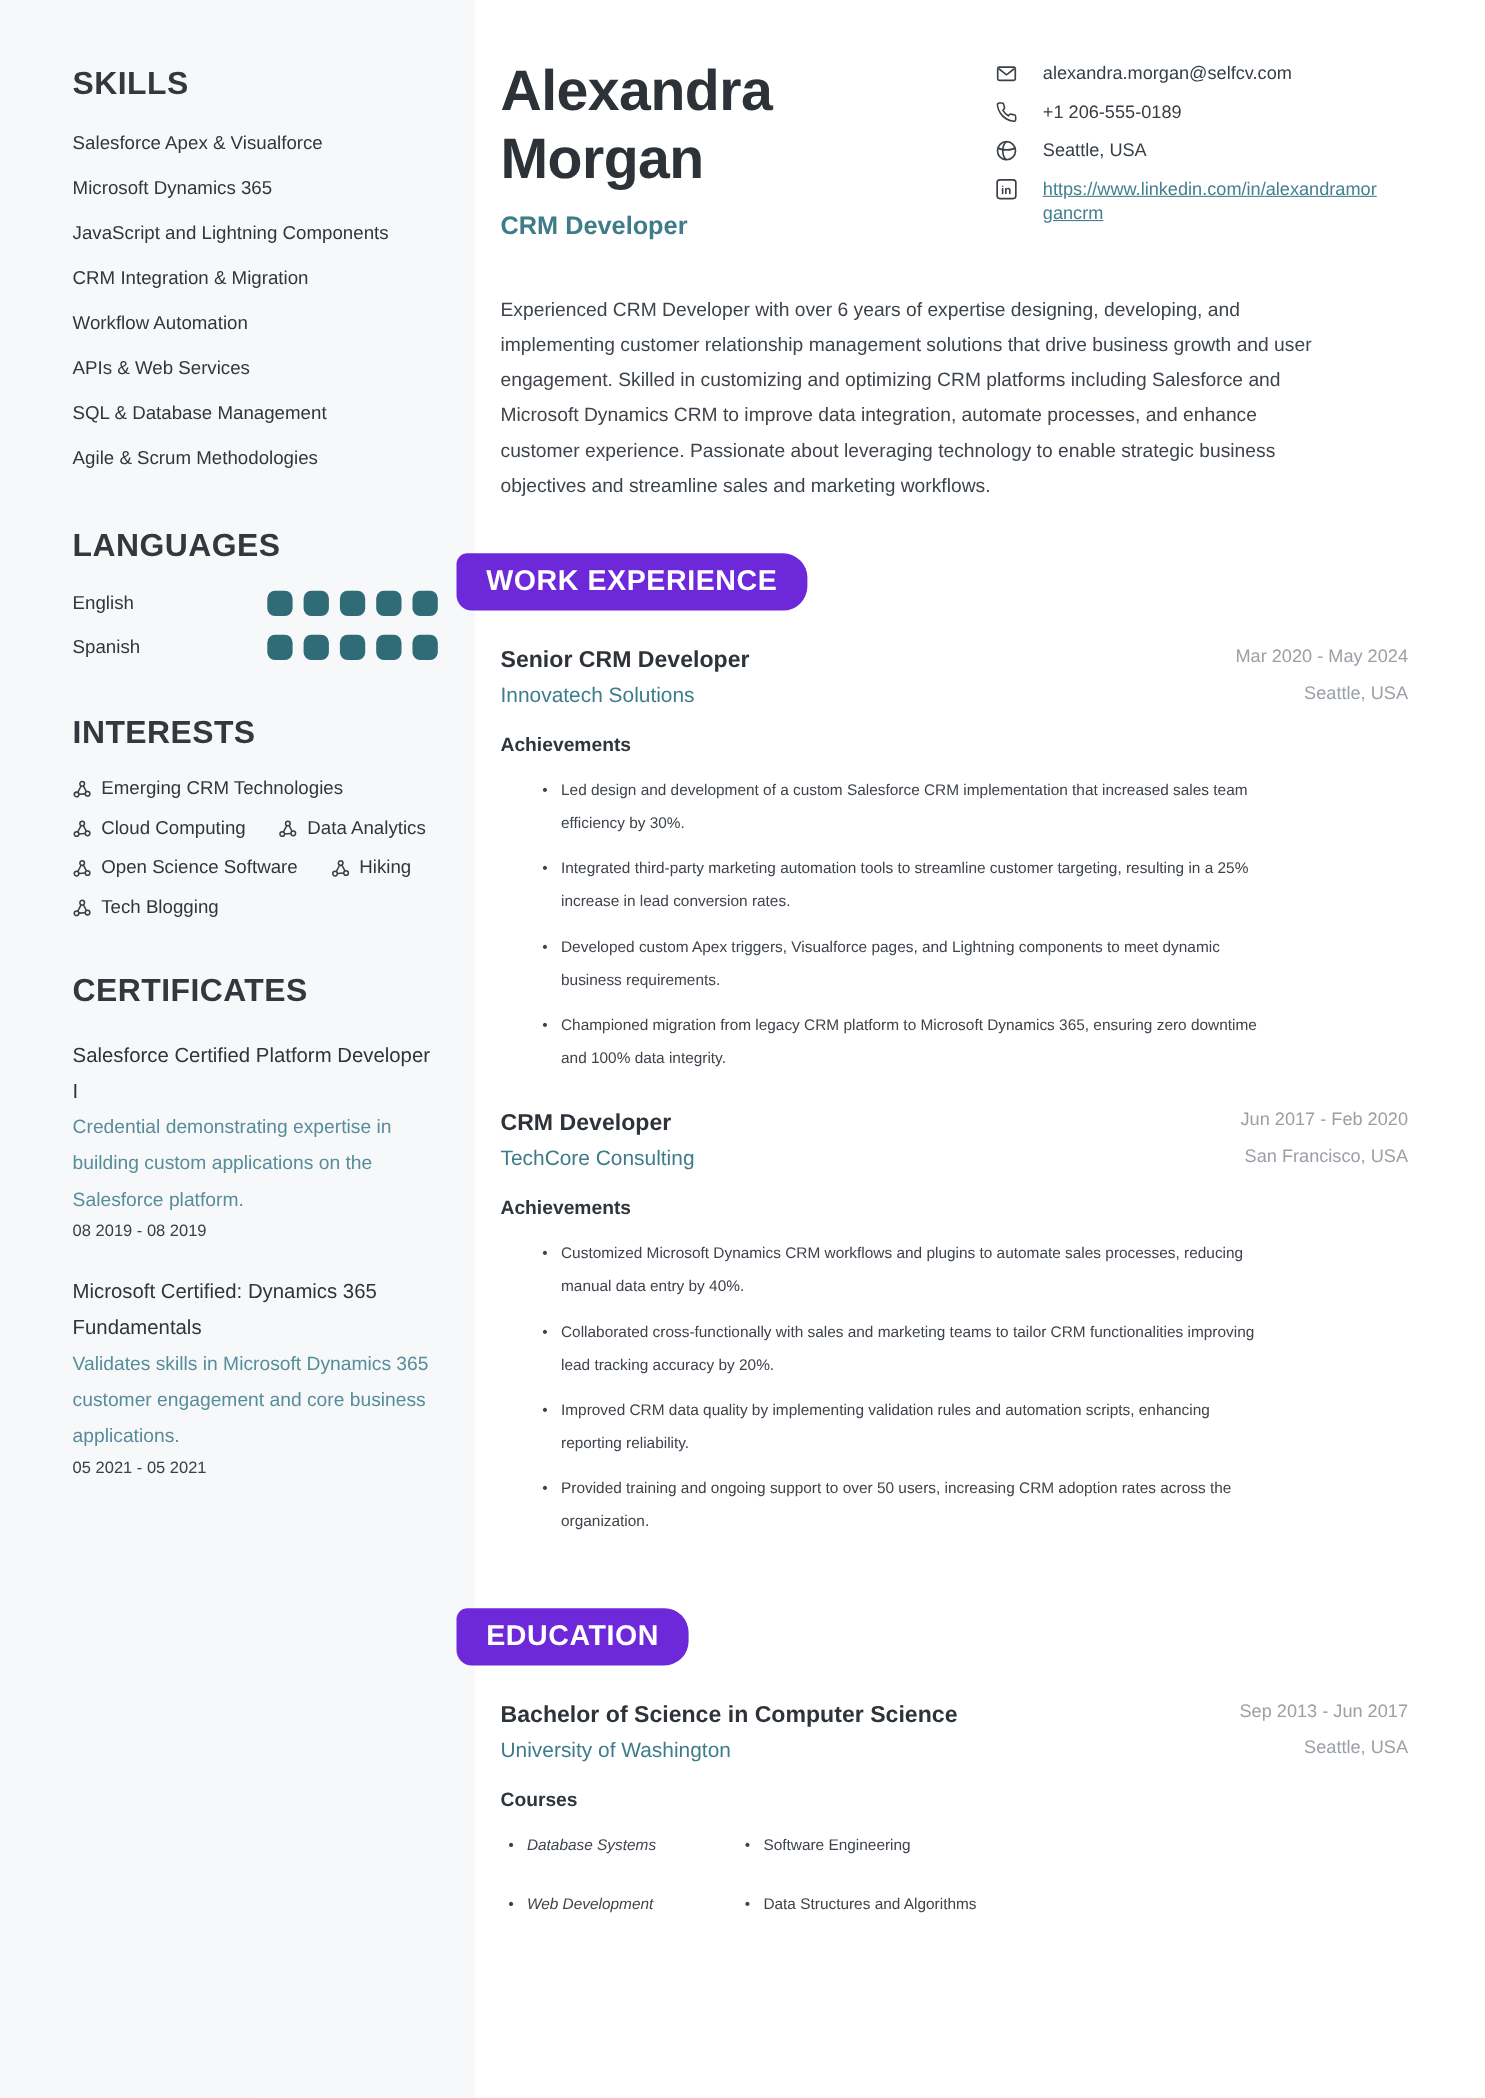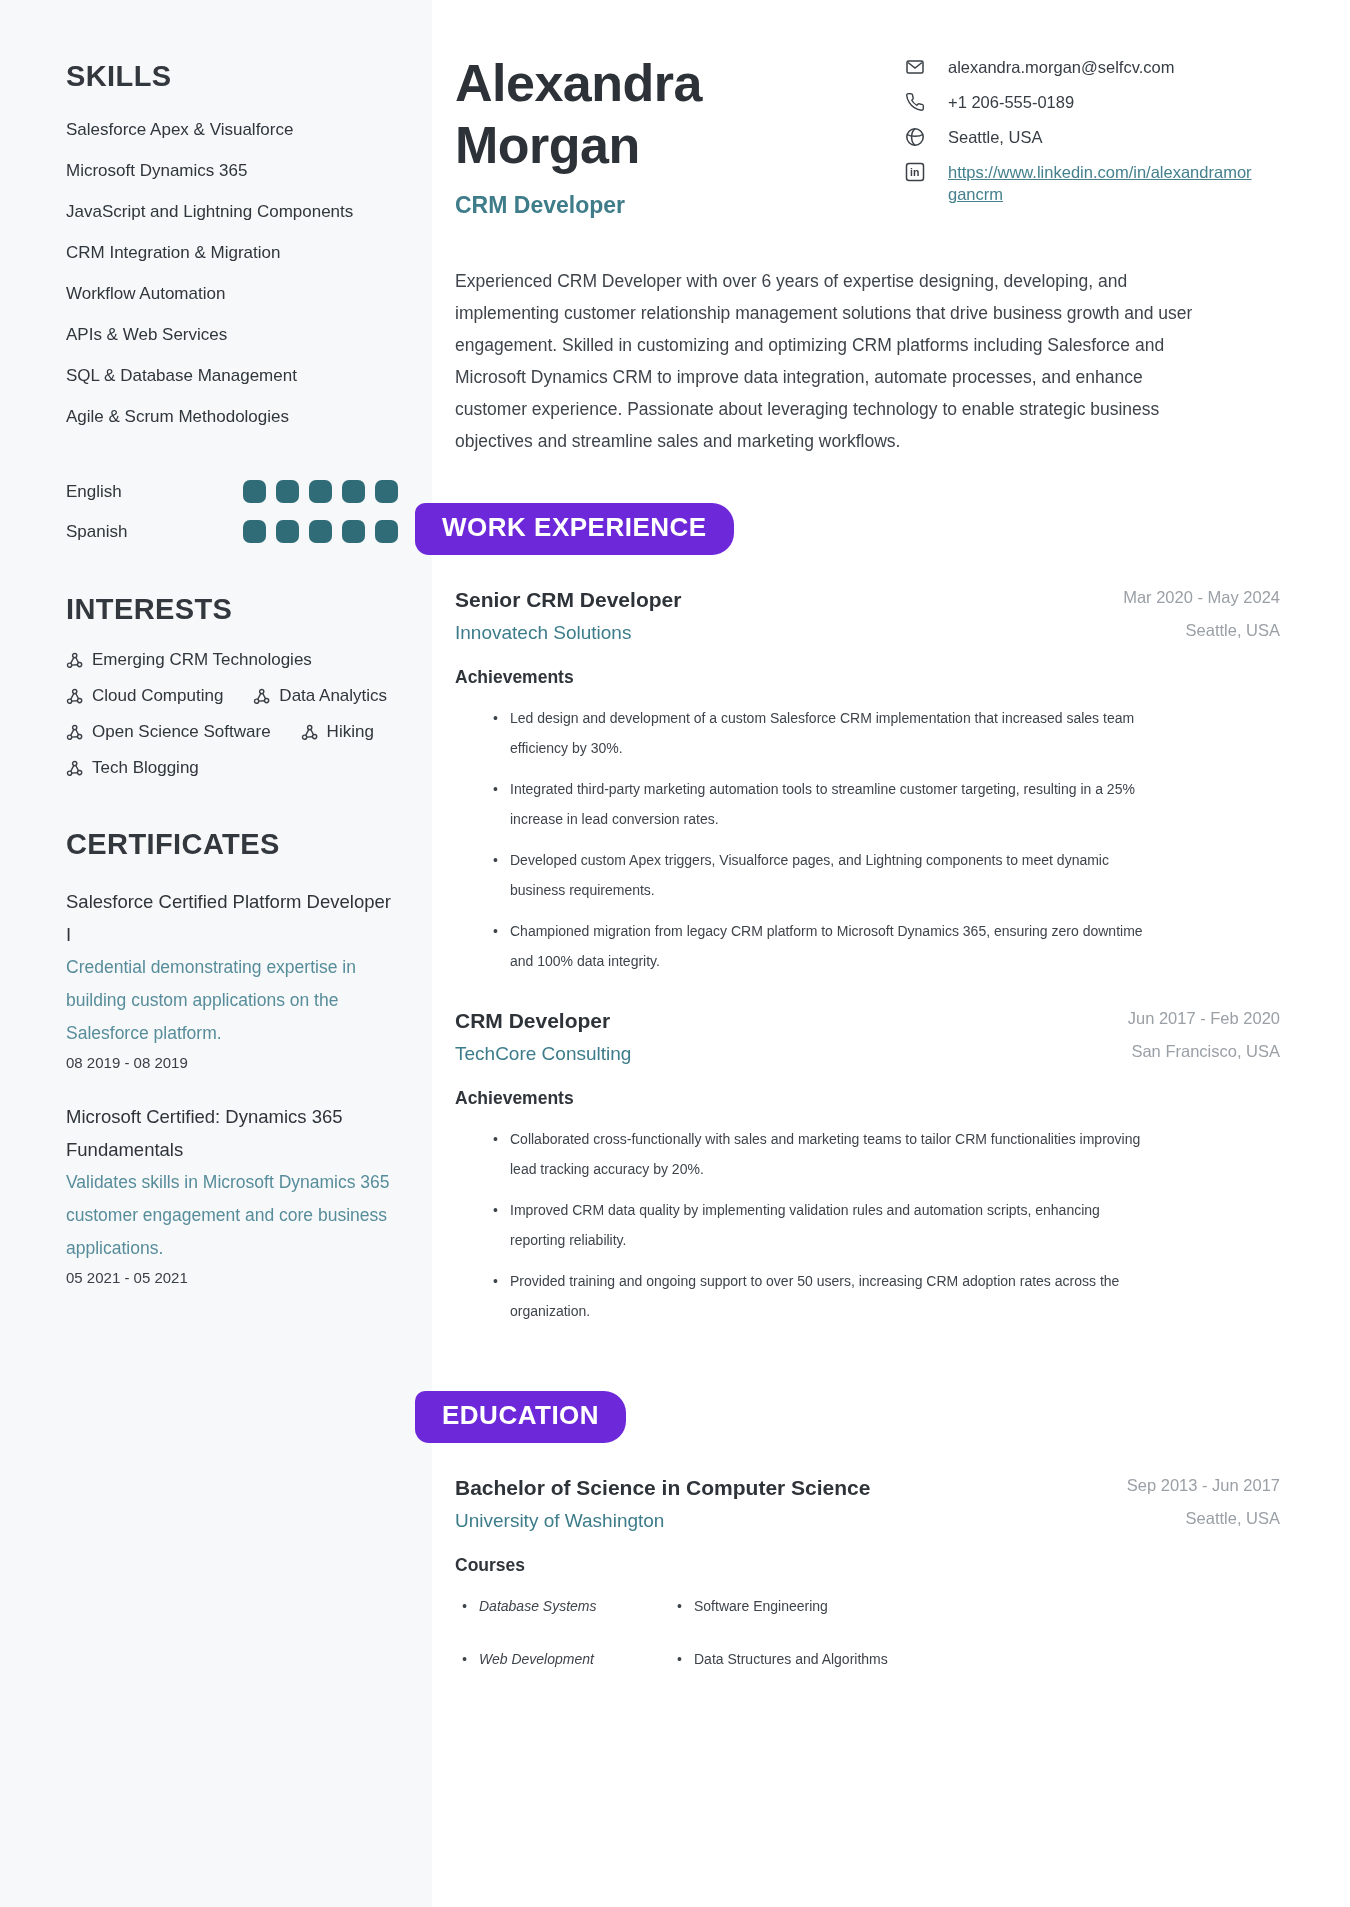--- a/index.html
+++ b/index.html
@@ -76,20 +76,21 @@
         <li>JavaScript and Lightning Components</li>
         <li>CRM Integration &amp; Migration</li>
         <li>Workflow Automation</li>
         <li>APIs &amp; Web Services</li>
         <li>SQL &amp; Database Management</li>
         <li>Agile &amp; Scrum Methodologies</li>
       </ul>
     </section>
 
     <section class="side-sec">
+      <h2 class="side-h">LANGUAGES</h2>
       <div class="lang-row">
         <span class="lang-name">English</span>
         <span class="dots">
           <span class="dot"></span>
             <span class="dot"></span>
             <span class="dot"></span>
             <span class="dot"></span>
             <span class="dot"></span>
         </span>
       </div>
@@ -262,20 +263,21 @@
             <h3 class="job-title">CRM Developer</h3>
             <div class="company">TechCore Consulting</div>
           </div>
           <div class="meta">
             <div class="meta-dates">Jun 2017 - Feb 2020</div>
             <div>San Francisco, USA</div>
           </div>
         </div>
         <div class="ach">Achievements</div>
         <ul class="blist">
+          <li>Customized Microsoft Dynamics CRM workflows and plugins to automate sales processes, reducing manual data entry by 40%.</li>
           <li>Collaborated cross-functionally with sales and marketing teams to tailor CRM functionalities improving lead tracking accuracy by 20%.</li>
           <li>Improved CRM data quality by implementing validation rules and automation scripts, enhancing reporting reliability.</li>
           <li>Provided training and ongoing support to over 50 users, increasing CRM adoption rates across the organization.</li>
         </ul>
       </article>
     </section>
 
     <section>
       <div class="badge edu-badge">EDUCATION</div>
 

